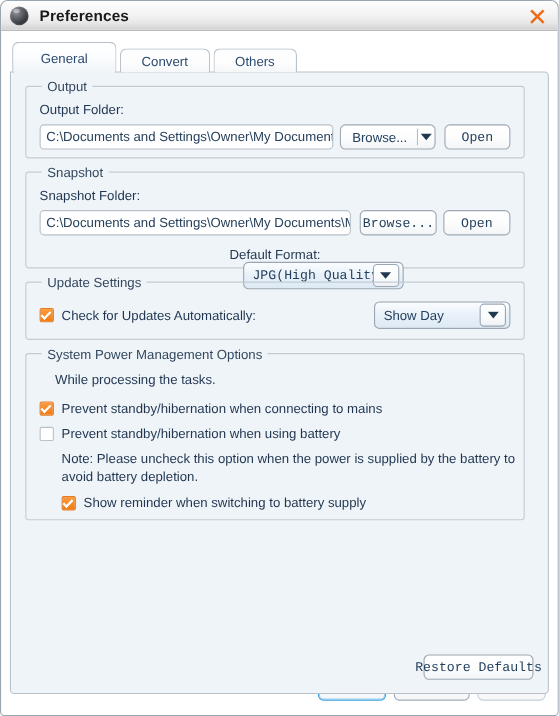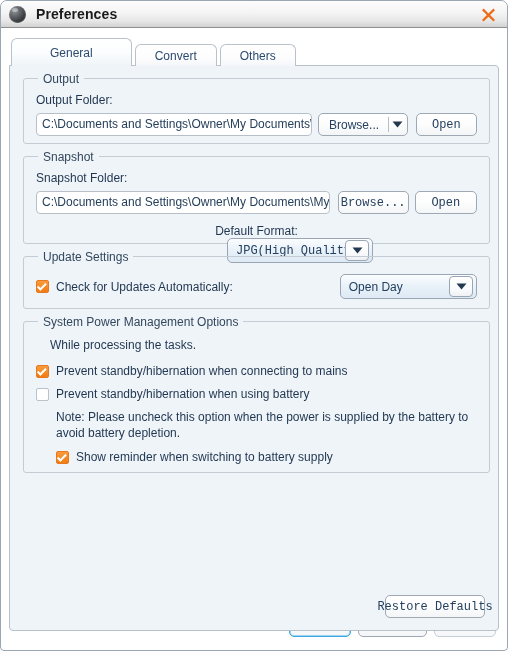--- a/index.html
+++ b/index.html
@@ -101,21 +101,21 @@
     cursor: pointer;
   }
   .tab.inactive {
     height: 22px;
     padding: 0 19px;
     margin-left: 3px;
     background: linear-gradient(to bottom, #ffffff 0%, #fdfdfe 60%, #f4f6f9 100%);
   }
   .tab.active {
     height: 28px;
-    padding: 0 38px;
+    padding: 0 25px;
     background: linear-gradient(to bottom, #ffffff 0%, #fbfdfe 50%, #eff4f8 100%);
     z-index: 4;
   }
   .tab.active::after {
     content: "";
     position: absolute;
     left: 1px;
     right: 1px;
     bottom: -1px;
     height: 2px;
@@ -124,21 +124,21 @@
 
   
   .panel {
     position: relative;
     margin: -1px 8px 0 8px;
     height: 566px;
     box-sizing: border-box;
     border: 1px solid #b9c2cb;
     border-radius: 0 4px 4px 4px;
     background: #eff4f8;
-    padding: 12px 8px 0 13px;
+    padding: 12px 21px 0 13px;
     z-index: 1;
   }
 
   
   .group {
     position: relative;
     box-sizing: border-box;
     border: 1px solid #c3ccd5;
     border-radius: 3px;
     margin-bottom: 12px;
@@ -407,21 +407,21 @@
     </div>
 
     <div class="group" style="height:53px;">
       <div class="legend">Update Settings</div>
       <div class="row" style="margin-top:3px;">
         <div class="cb-row">
           <div class="checkbox checked"></div>
           <div class="cb-label">Check for Updates Automatically:</div>
         </div>
         <div class="combo" style="width:146px;margin-left:107px;">
-          <div class="combo-value">Open Day</div>
+          <div class="combo-value">Show Day</div>
           <div class="combo-arrow">
             <svg width="11" height="7" viewBox="0 0 11 7" aria-hidden="true">
               <path d="M0.5 0.5 L10.5 0.5 L5.5 6.5 Z" fill="#22384f"></path>
             </svg>
           </div>
         </div>
       </div>
     </div>
 
     <div class="group" style="height:152px;">

